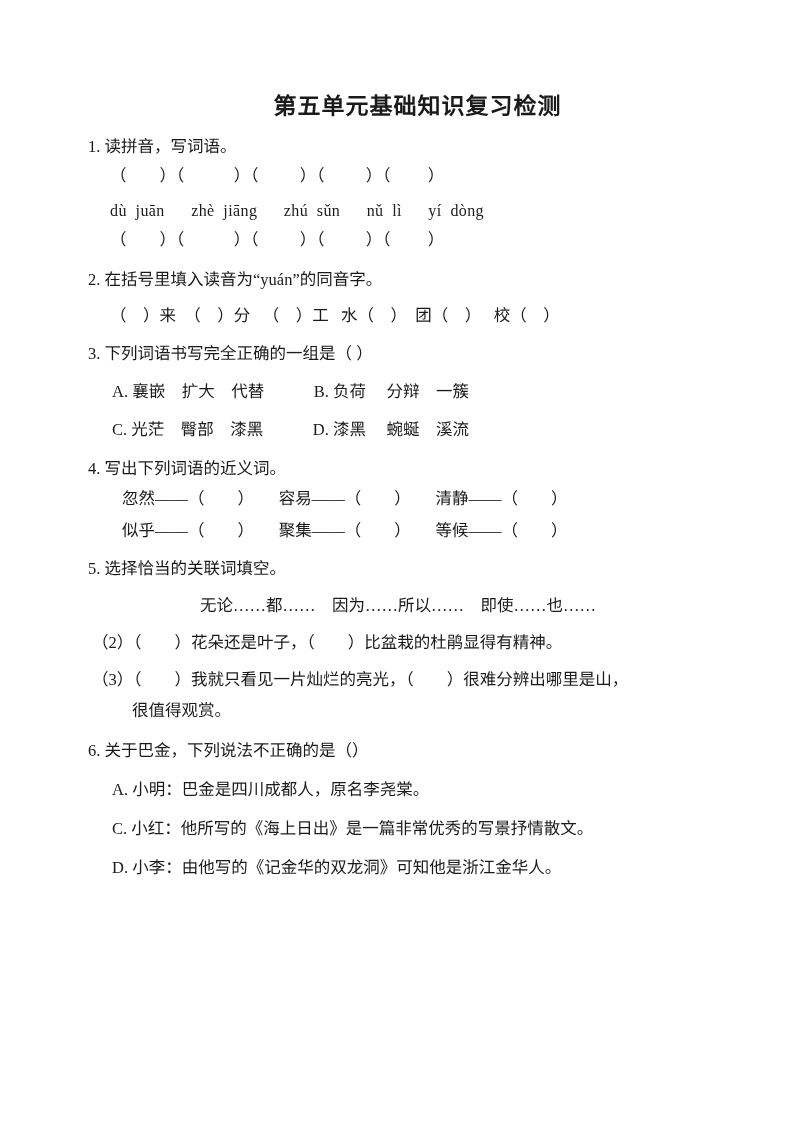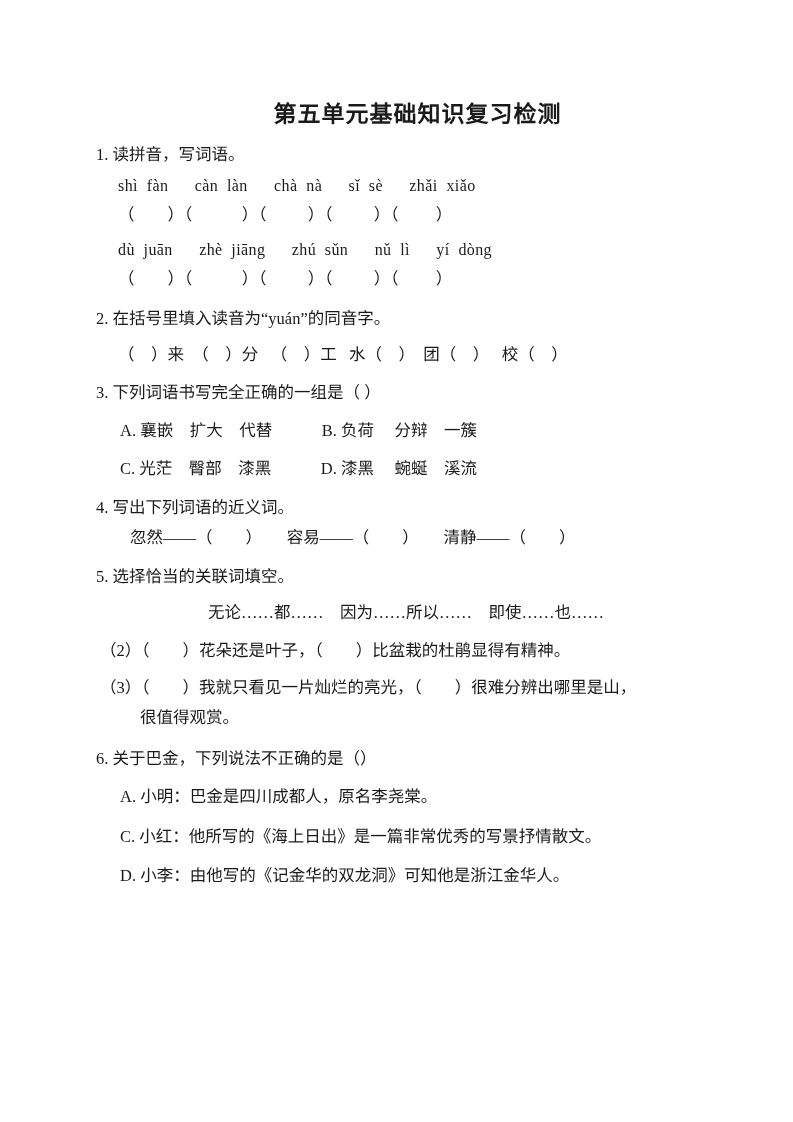--- a/index.html
+++ b/index.html
@@ -14,21 +14,21 @@
     font-family: "Liberation Serif", "DejaVu Serif", serif;
     color: #1a1a1a;
     overflow: hidden;
     position: relative;
   }
   .page {
     position: relative;
     width: 793px;
     height: 1122px;
     box-sizing: border-box;
-    padding: 8px;
+    padding: 0;
   }
 
   
   .doc-title {
     text-align: center;
     font-size: 23px;
     font-weight: 700;
     letter-spacing: 1px;
     margin: 0;
     padding-top: 93px;
@@ -120,40 +120,40 @@
 </head>
 <body>
 
 <div class="page">
 
   <h1 class="doc-title">第五单元基础知识复习检测</h1>
 
   <div class="q">
     <div class="q-stem q-num">1. 读拼音，写词语。</div>
   </div>
-  <div class="row row-ind1 pinyin gap-s">shì  fàn      càn  làn      chà  nà      sǐ  sè      zhǎi  xiǎo</div>
   <div class="row row-ind1 brackets">（        ）（            ）（          ）（          ）（         ）</div>
   <div class="row row-ind1 pinyin gap-s">dù  juān      zhè  jiāng      zhú  sǔn      nǔ  lì      yí  dòng</div>
   <div class="row row-ind1 brackets">（        ）（            ）（          ）（          ）（         ）</div>
 
   <div class="q">
     <div class="q-stem q-num">2. 在括号里填入读音为“yuán”的同音字。</div>
   </div>
   <div class="row row-ind1 gap-m">（    ）来  （    ）分   （    ）工   水（    ）  团（    ）   校（    ）</div>
 
   <div class="q">
     <div class="q-stem q-num">3. 下列词语书写完全正确的一组是（      ）</div>
   </div>
   <div class="opt-row">A. 襄嵌    扩大    代替            B. 负荷     分辩    一簇</div>
   <div class="opt-row">C. 光茫    臀部    漆黑            D. 漆黑     蜿蜒    溪流</div>
 
   <div class="q">
     <div class="q-stem q-num">4. 写出下列词语的近义词。</div>
   </div>
   <div class="row row-ind2 gap-s">忽然——（        ）      容易——（        ）      清静——（        ）</div>
+  <div class="row row-ind2 gap-s">似乎——（        ）      聚集——（        ）      等候——（        ）</div>
 
   <div class="q">
     <div class="q-stem q-num">5. 选择恰当的关联词填空。</div>
   </div>
   <div class="conj-row">无论……都……    因为……所以……    即使……也……</div>
   <div class="sub-row">（2）（        ）花朵还是叶子，（        ）比盆栽的杜鹃显得有精神。</div>
   <div class="sub-row">（3）（        ）我就只看见一片灿烂的亮光，（        ）很难分辨出哪里是山，</div>
   <div class="cont-row">很值得观赏。</div>
 
   <div class="q">

